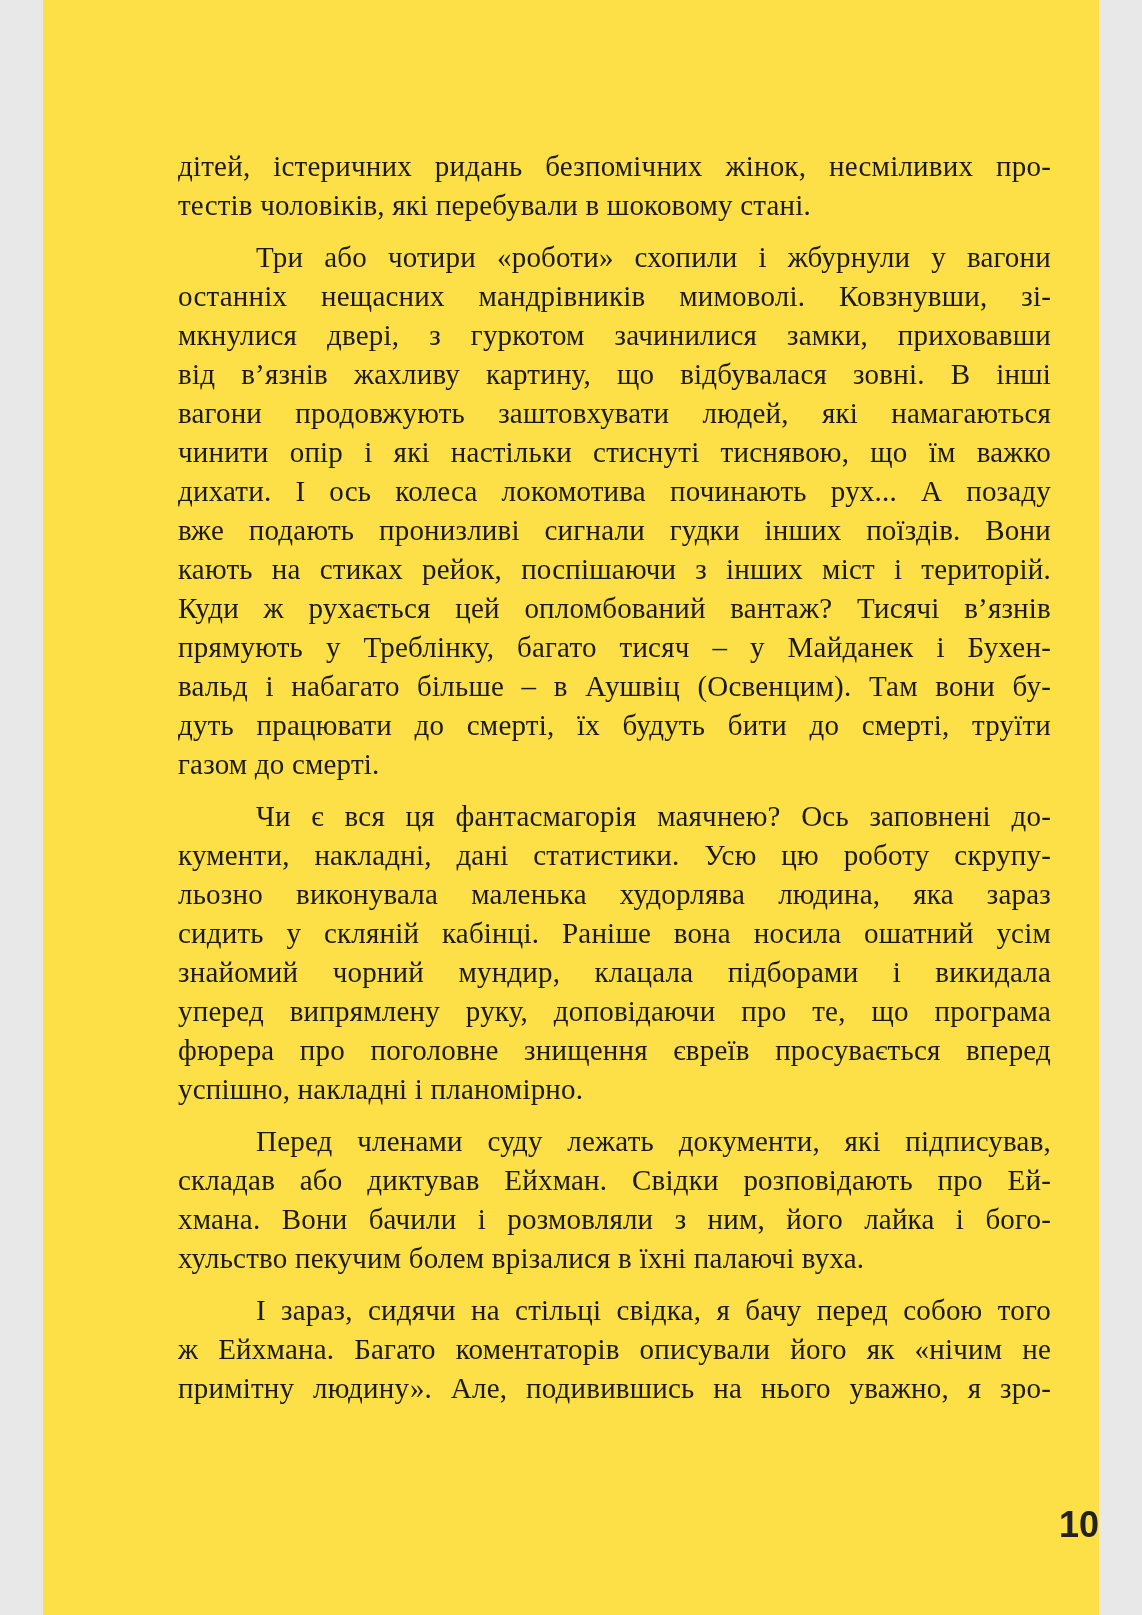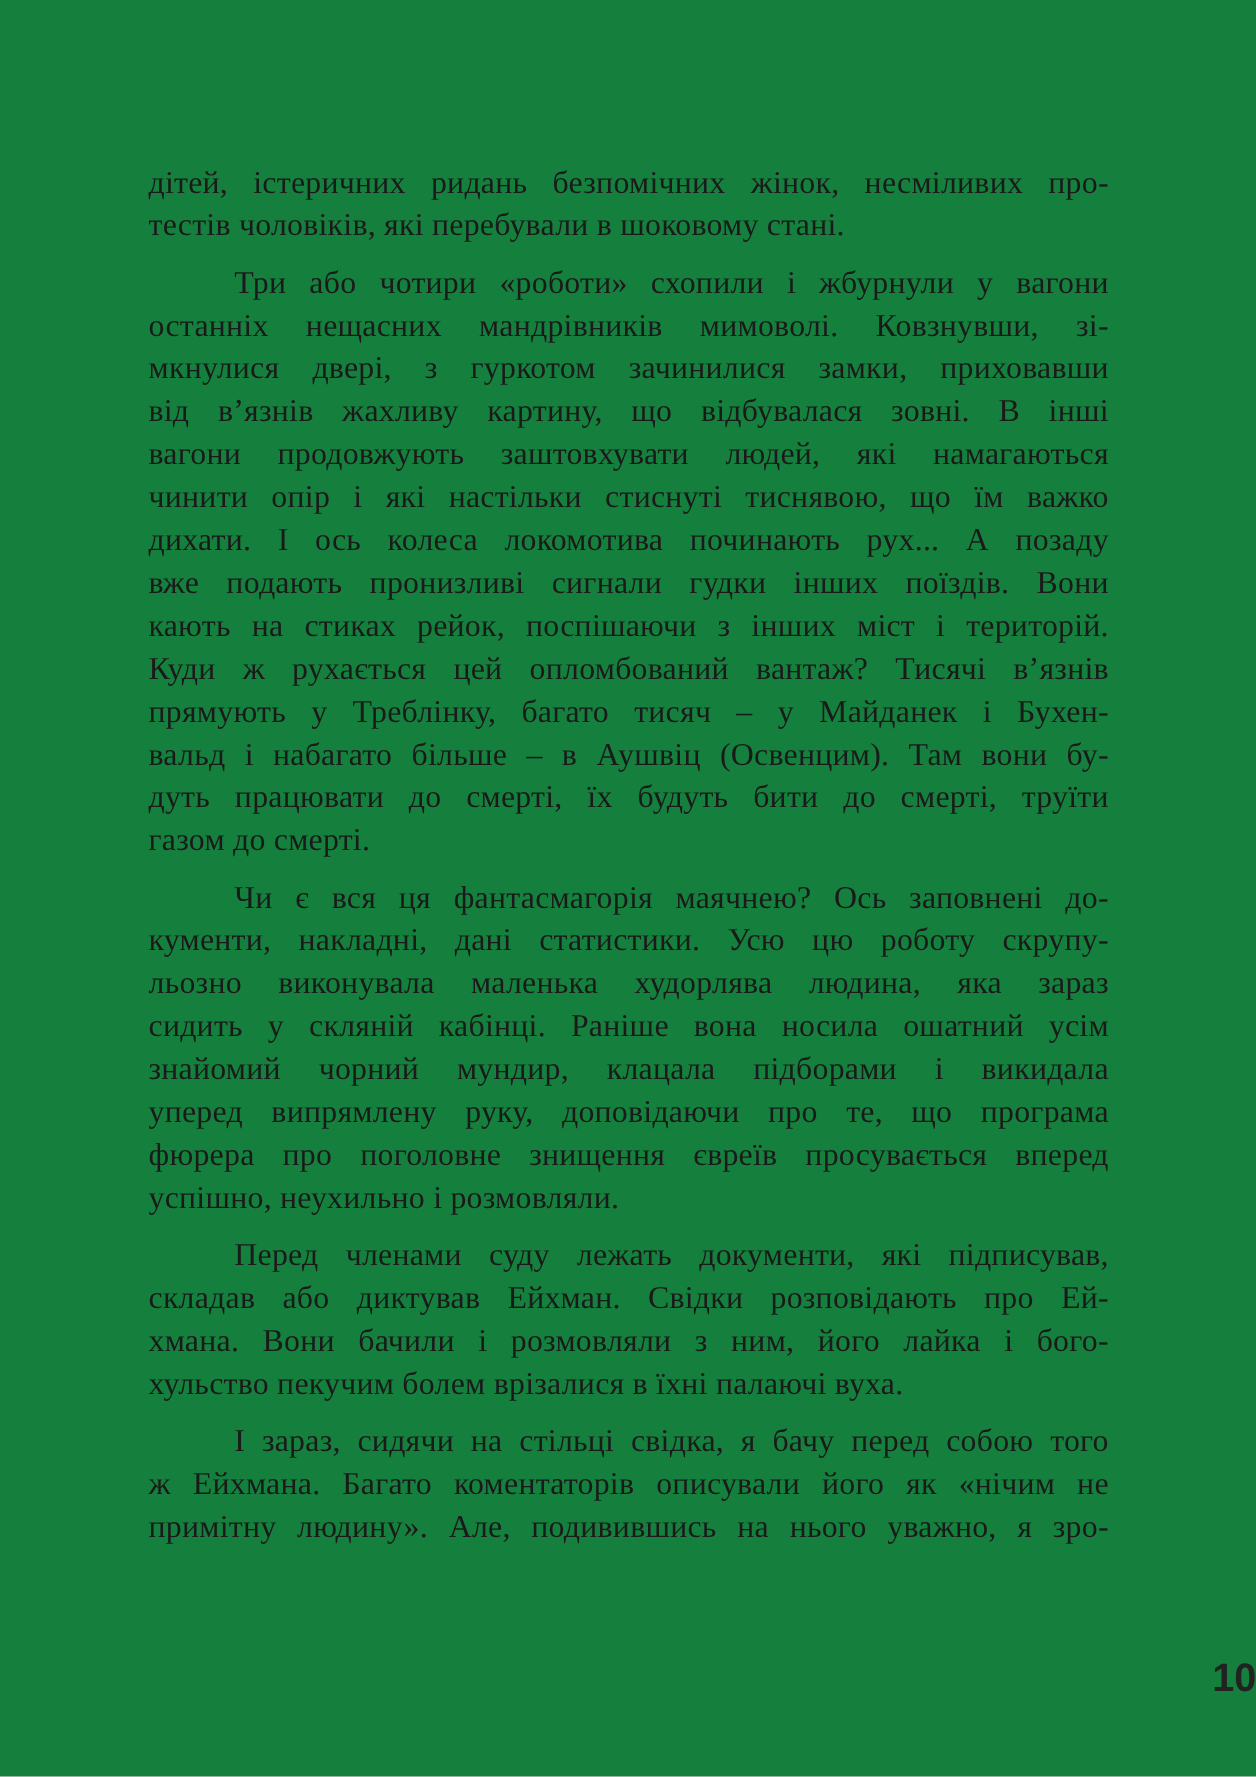--- a/index.html
+++ b/index.html
@@ -2,23 +2,23 @@
 <html><head>
 <meta charset="utf-8">
 <style>
   html, body {
     margin: 0;
     padding: 0;
     background: #e8e8e8;
   }
   .page {
     position: relative;
-    width: 1142px;
+    width: 1056px;
     height: 1615px;
-    background: #15803d;
+    background: #fde047;
     margin: 0 auto;
     overflow: hidden;
     font-family: "Liberation Serif", "DejaVu Serif", serif;
   }
   .text-block {
     position: absolute;
     left: 135px;
     top: 147px;
     width: 873px;
   }
@@ -79,21 +79,21 @@
         <div class="line last">газом до смерті.</div>
       </div>
       <div class="paragraph">
         <div class="line indent">Чи є вся ця фантасмагорія маячнею? Ось заповнені до-</div>
         <div class="line">кументи, накладні, дані статистики. Усю цю роботу скрупу-</div>
         <div class="line">льозно виконувала маленька худорлява людина, яка зараз</div>
         <div class="line">сидить у скляній кабінці. Раніше вона носила ошатний усім</div>
         <div class="line">знайомий чорний мундир, клацала підборами і викидала</div>
         <div class="line">уперед випрямлену руку, доповідаючи про те, що програма</div>
         <div class="line">фюрера про поголовне знищення євреїв просувається вперед</div>
-        <div class="line last">успішно, неухильно і розмовляли.</div>
+        <div class="line last">успішно, накладні і планомірно.</div>
       </div>
       <div class="paragraph">
         <div class="line indent">Перед членами суду лежать документи, які підписував,</div>
         <div class="line">складав або диктував Ейхман. Свідки розповідають про Ей-</div>
         <div class="line">хмана. Вони бачили і розмовляли з ним, його лайка і бого-</div>
         <div class="line last">хульство пекучим болем врізалися в їхні палаючі вуха.</div>
       </div>
       <div class="paragraph">
         <div class="line indent">І зараз, сидячи на стільці свідка, я бачу перед собою того</div>
         <div class="line">ж Ейхмана. Багато коментаторів описували його як «нічим не</div>

